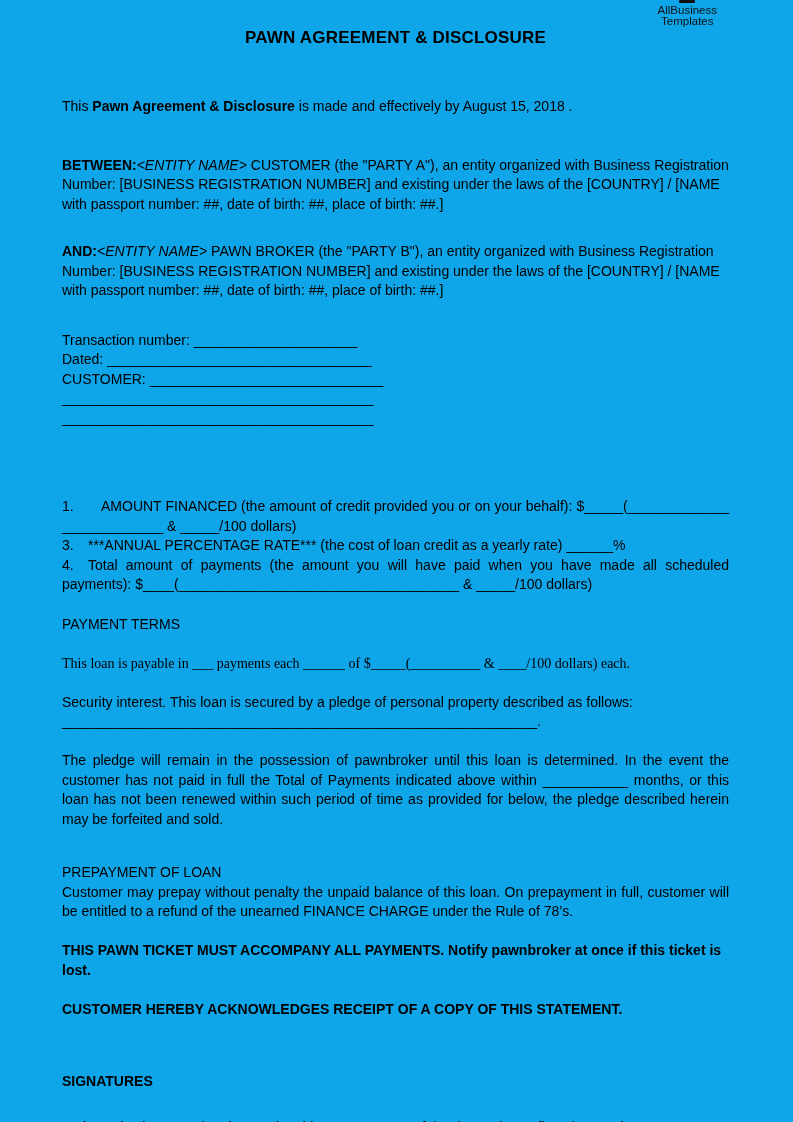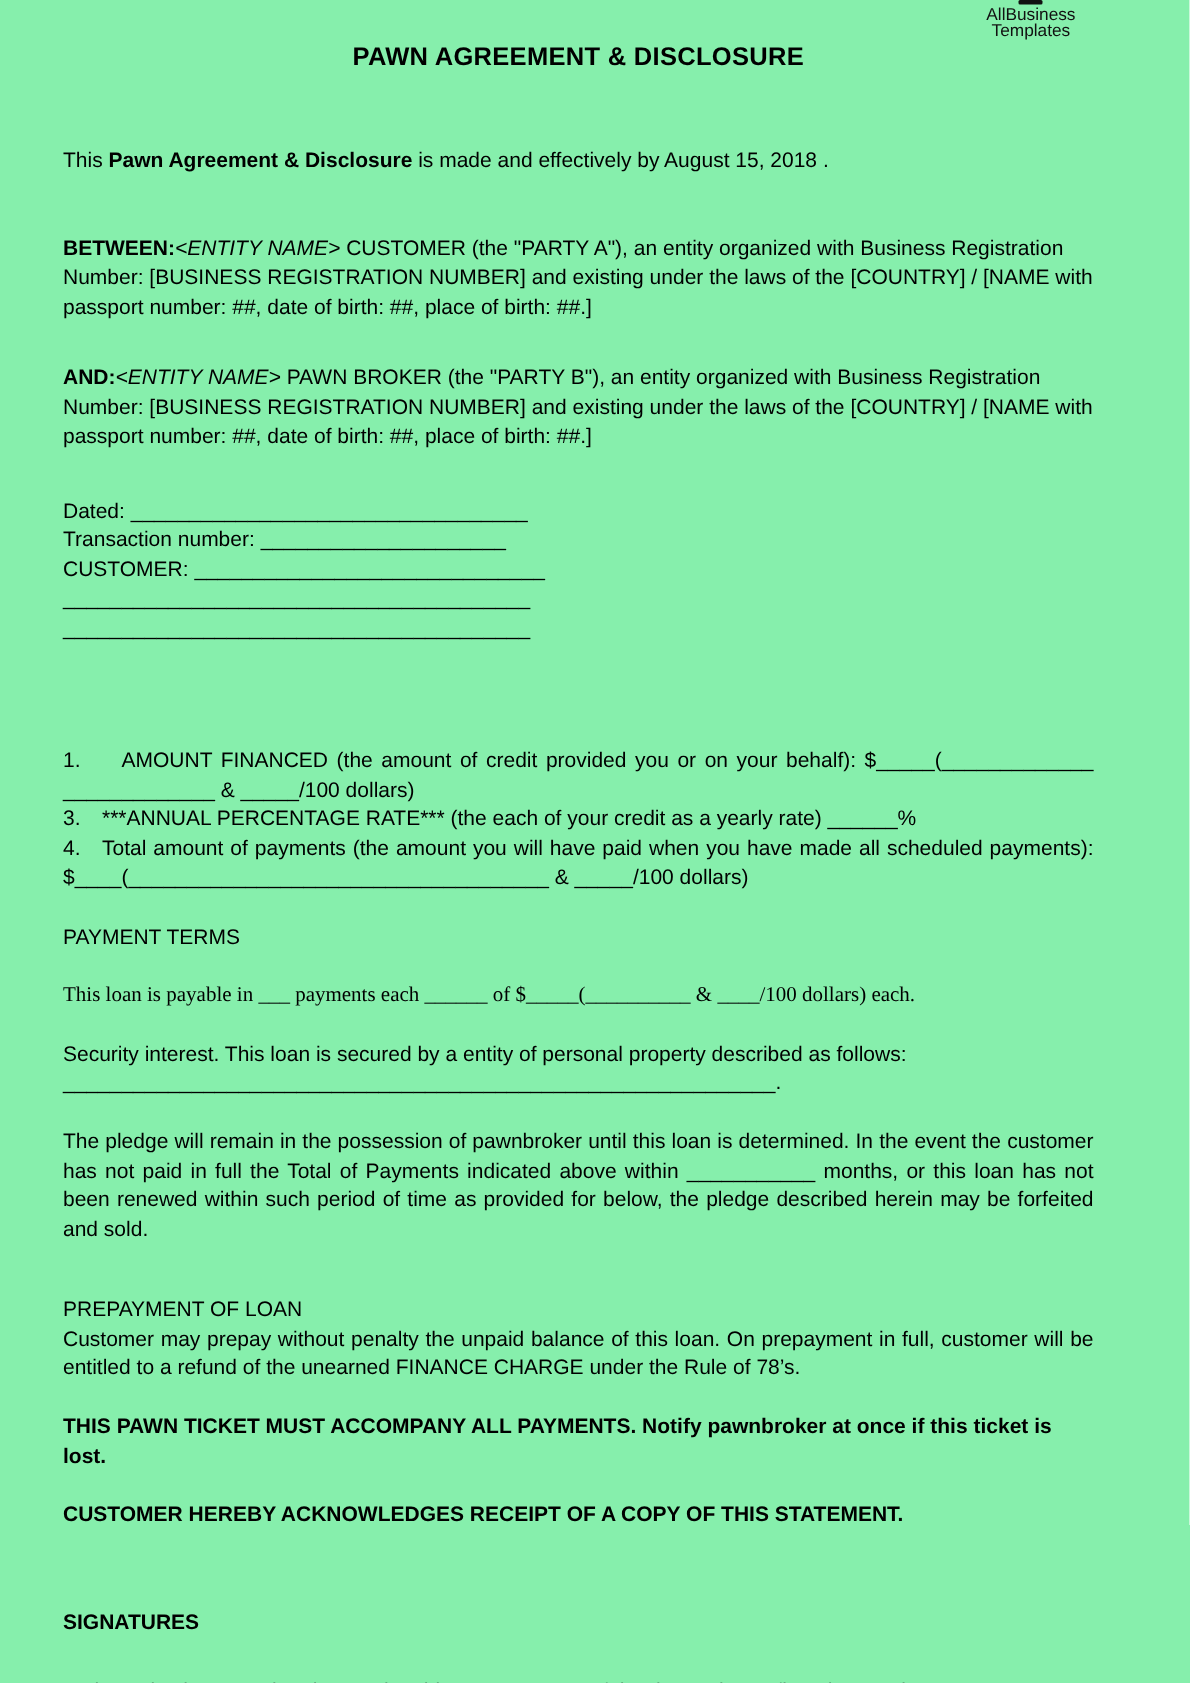--- a/index.html
+++ b/index.html
@@ -1,23 +1,23 @@
 <!DOCTYPE html>
 <html><head>
 <meta charset="utf-8">
 <style>
   html, body { margin: 0; padding: 0; background: #ffffff; }
   .page {
     position: relative;
     width: 793px;
     height: 1122px;
     margin: 0 auto;
-    background: #86efac;
+    background: #0ea5e9;
     box-sizing: border-box;
-    padding: 0 64px 0 42px;
+    padding: 0 64px 0 62px;
     font-family: "Liberation Sans", sans-serif;
     font-size: 14px;
     line-height: 19.5px;
     color: #000000;
     overflow: hidden;
   }
   .logo {
     position: absolute;
     top: 0;
     right: 76px;
@@ -76,39 +76,39 @@
 
   <h1 class="doc-title">PAWN AGREEMENT &amp; DISCLOSURE</h1>
 
   <p class="intro"><span>This </span><b>Pawn Agreement &amp; Disclosure</b><span> is made and effectively by August 15, 2018 .</span></p>
 
   <p class="party-between"><b>BETWEEN:</b><i>&lt;ENTITY NAME&gt;</i><span> CUSTOMER (the "PARTY A"), an entity organized with Business Registration Number: [BUSINESS REGISTRATION NUMBER] and existing under the laws of the [COUNTRY] / [NAME with passport number: ##, date of birth: ##, place of birth: ##.]</span></p>
 
   <p class="party-and"><b>AND:</b><i>&lt;ENTITY NAME&gt;</i><span> PAWN BROKER (the "PARTY B"), an entity organized with Business Registration Number: [BUSINESS REGISTRATION NUMBER] and existing under the laws of the [COUNTRY] / [NAME with passport number: ##, date of birth: ##, place of birth: ##.]</span></p>
 
   <div class="dated-block">
+    <p>Transaction number: _____________________</p>
     <p>Dated: __________________________________</p>
-    <p>Transaction number: _____________________</p>
     <p>CUSTOMER: ______________________________</p>
     <p>________________________________________</p>
     <p>________________________________________</p>
   </div>
 
   <div class="items-block">
     <p class="justify"><span class="item-num wide">1.</span><span>AMOUNT FINANCED (the amount of credit provided you or on your behalf): $_____(_____________ _____________ &amp; _____/100 dollars)</span></p>
-    <p class="justify"><span class="item-num narrow">3.</span><span>***ANNUAL PERCENTAGE RATE*** (the each of your credit as a yearly rate) ______%</span></p>
+    <p class="justify"><span class="item-num narrow">3.</span><span>***ANNUAL PERCENTAGE RATE*** (the cost of loan credit as a yearly rate) ______%</span></p>
     <p class="justify"><span class="item-num narrow">4.</span><span>Total amount of payments (the amount you will have paid when you have made all scheduled payments): $____(____________________________________ &amp; _____/100 dollars)</span></p>
   </div>
 
   <p class="pt-heading">PAYMENT TERMS</p>
 
   <p class="payable">This loan is payable in ___ payments each ______ of $_____(__________ &amp; ____/100 dollars) each.</p>
 
   <div class="security">
-    <p>Security interest. This loan is secured by a entity of personal property described as follows:</p>
+    <p>Security interest. This loan is secured by a pledge of personal property described as follows:</p>
     <p>_____________________________________________________________.</p>
   </div>
 
   <p class="pledge justify">The pledge will remain in the possession of pawnbroker until this loan is determined. In the event the customer has not paid in full the Total of Payments indicated above within ___________ months, or this loan has not been renewed within such period of time as provided for below, the pledge described herein may be forfeited and sold.</p>
 
   <div class="prepay-block">
     <p>PREPAYMENT OF LOAN</p>
     <p class="justify">Customer may prepay without penalty the unpaid balance of this loan. On prepayment in full, customer will be entitled to a refund of the unearned FINANCE CHARGE under the Rule of 78’s.</p>
   </div>
 

